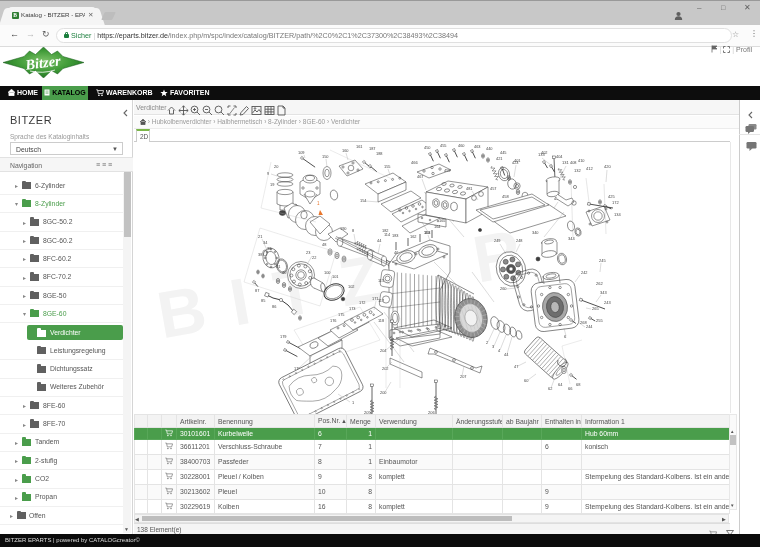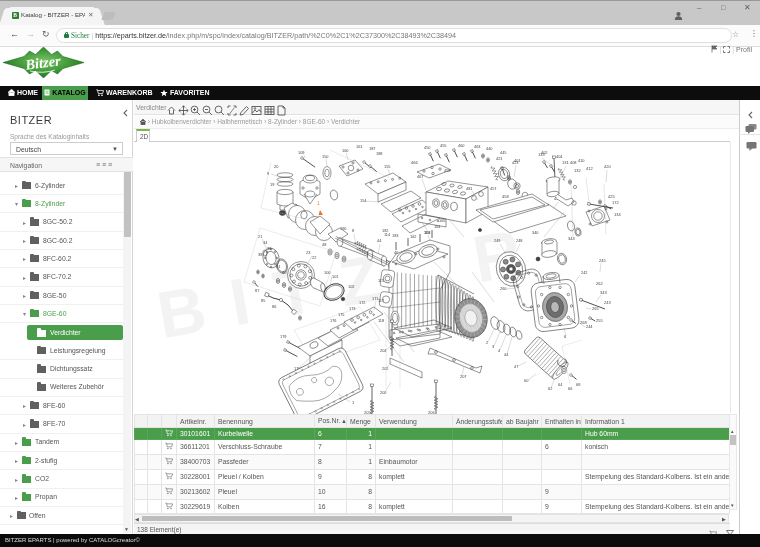--- a/index.html
+++ b/index.html
@@ -17,21 +17,21 @@
   #tabtitle { left:21px; top:11px; font-size:6.2px; color:#3c3c3c; z-index:3; white-space:nowrap; width:64px; overflow:hidden;}
   #tabx { left:88px; top:11px; font-size:6.5px; color:#666; z-index:3;}
   #newtab { left:103px; top:12px; width:11px; height:8px; background:#bdbdbd; transform:skewX(-25deg); border-radius:1px;}
   .wicon { top:3px; font-size:8px; color:#5f5f5f; }
 
   #addrbar { left:0; top:25px; width:760px; height:22px; background:#fbfbfb; border-bottom:1px solid #dcdcdc;}
   .navico { top:29px; font-size:9px; color:#5a5a5a; }
   #omni { left:56px; top:28px; width:676px; height:15px; background:#fff; border:1px solid #e0e0e0; border-radius:8px; }
   #addrtext { left:64px; top:30.5px; font-size:7.2px; color:#777; white-space:nowrap; }
   #addrtext .lock { color:#1a7e3c; }
-  #addrtext .sich { color:#1a7e3c;font-family:Liberation Serif, serif; }
+  #addrtext .sich { color:#1a7e3c; }
   #addrtext .host { color:#333; }
   #star { left:732px; top:30px; font-size:8px; color:#888; }
   #dots { left:750px; top:29px; font-size:8px; color:#555; letter-spacing:0;}
 
   
   #apphead { left:0; top:47px; width:760px; height:39px; background:#fff; }
   #hdricons { right:8px; top:45px; font-size:7px; color:#777; }
 
   
   #mainnav { left:0; top:86px; width:760px; height:14px; background:#0d0d0d; color:#fff; }

